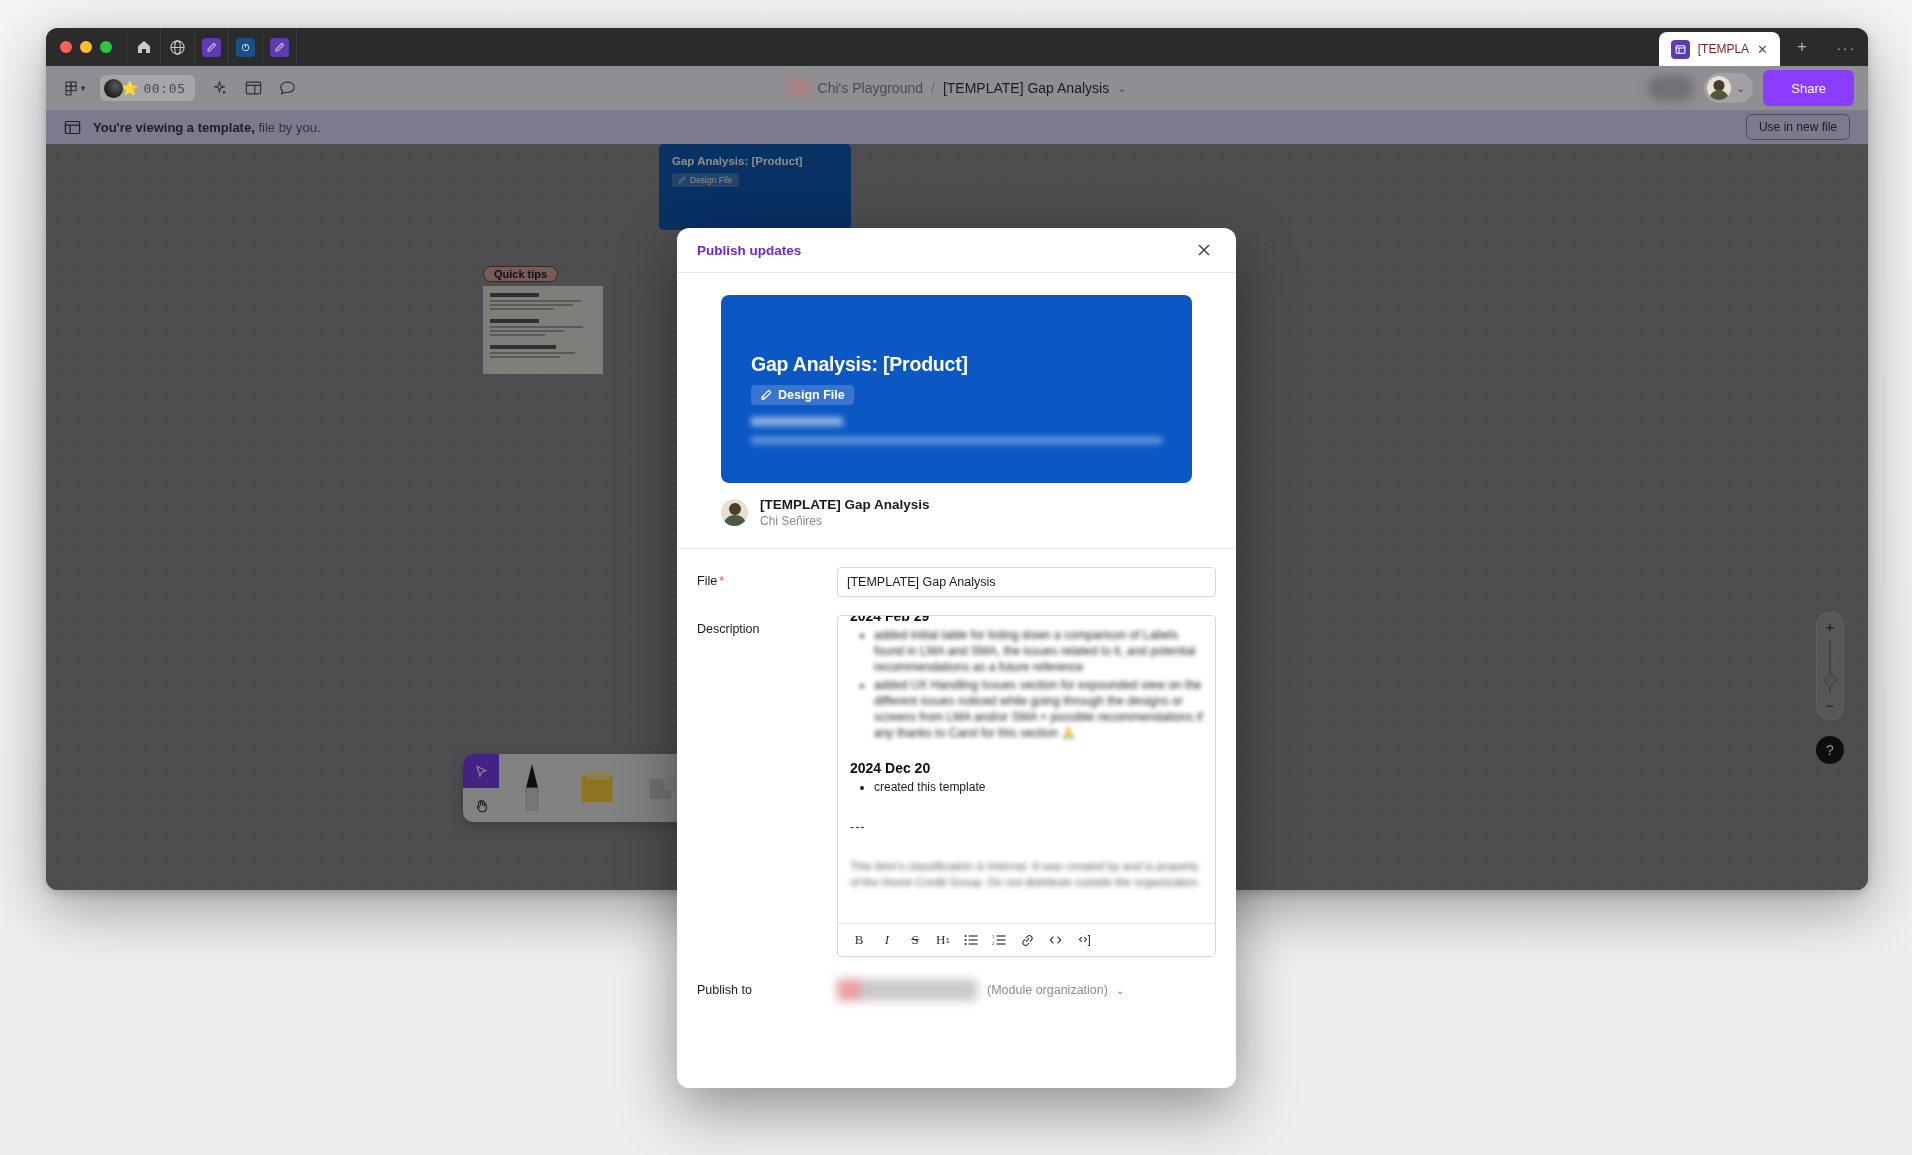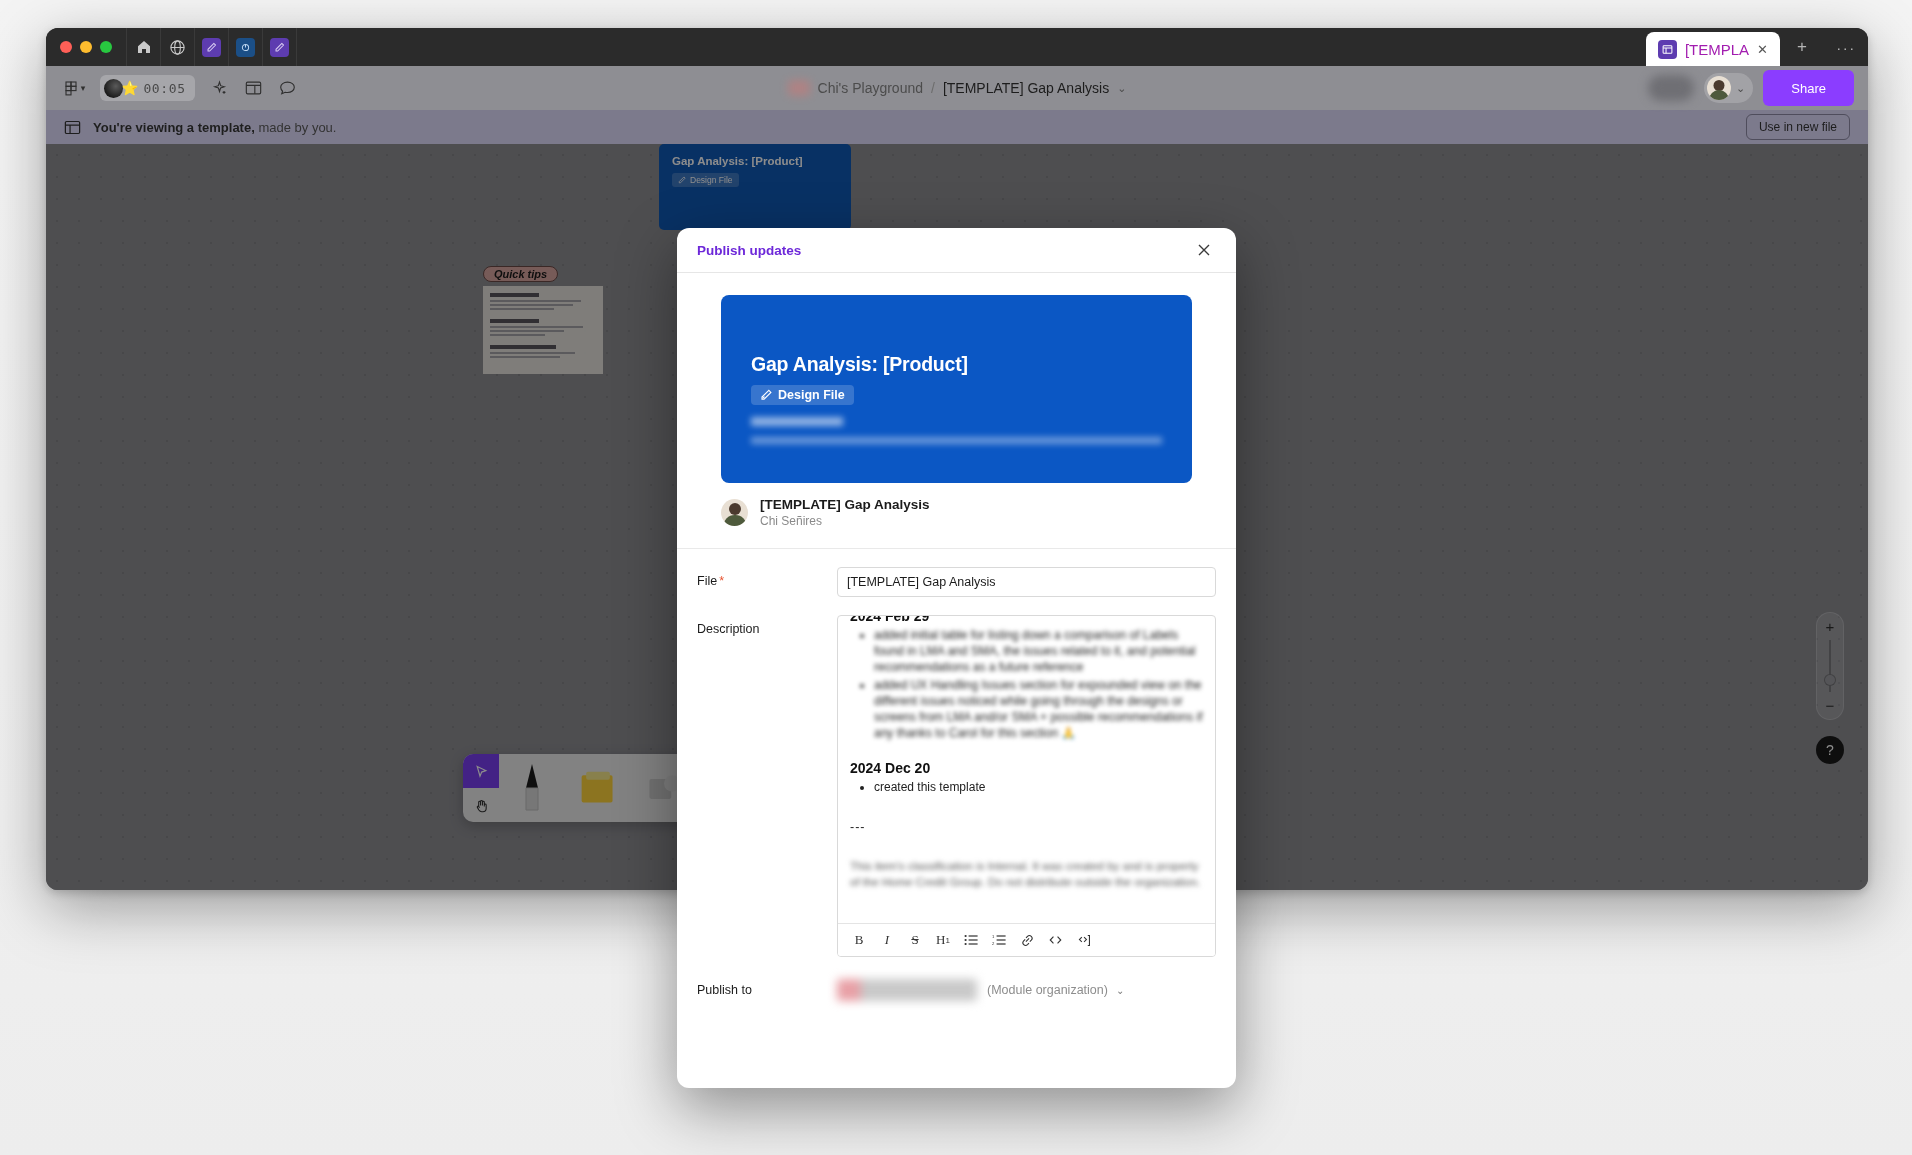--- a/index.html
+++ b/index.html
@@ -69,21 +69,21 @@
   .browser-tab {
     min-width: 110px;
     background: #fff;
     border-radius: 8px 8px 0 0;
     margin-top: 4px;
     display: flex; align-items: center; gap: 8px;
     padding: 0 12px;
     cursor: pointer;
   }
   .tab-title {
-    font-size: 15px; color: #a21caf;
+    font-size: 12px; color: #7f1d1d;
     white-space: nowrap; overflow: hidden;
     max-width: 84px;
   }
   .tab-close { color: #555; font-size: 13px; cursor: pointer; line-height: 1; }
   .tab-plus, .tab-dots {
     width: 44px;
     display: flex; align-items: center; justify-content: center;
     color: #b5b5b5; font-size: 17px; cursor: pointer;
   }
   .tab-dots { letter-spacing: 1.5px; font-size: 15px; }
@@ -235,21 +235,21 @@
     background: rgba(255,255,255,.2);
     border-radius: 3px; padding: 2px 6px;
     font-size: 8.5px; margin-top: 6px;
   }
 
   .quick-tips-wrap { position: absolute; left: 437px; top: 120px; }
   .tips-label {
     display: inline-block;
     background: #d9a6a0; border: 1px solid #6b4a46;
     border-radius: 8px; padding: 1px 10px;
-    font-size: 11px; font-weight: bold; color: #1b1b1b; font-style: italic;
+    font-size: 11px; font-weight: bold; color: #1b1b1b;
   }
   .tips-panel {
     width: 120px; background: #efece6;
     margin-top: 4px; padding: 7px;
     opacity: .92;
   }
   .tips-block { margin-bottom: 9px; }
   .tip-head { height: 4px; width: 46%; background: #55535a; margin-bottom: 3px; }
   .tip-line { height: 2px; background: #a9a7ab; margin-bottom: 2px; }
 
@@ -650,21 +650,21 @@
     </div>
 
     <div class="banner">
       <span>
         <svg width="17" height="15" viewBox="0 0 18 16" fill="none" stroke="#1e1e1e" stroke-width="1.3">
           <rect x="1.4" y="1.6" width="15.2" height="12.8" rx="1.3"></rect>
           <path d="M1.4 5.4h15.2M6.4 5.4v9"></path>
         </svg>
       </span>
       <span class="banner-text">
-        <b>You're viewing a template,</b><span> made by you.</span>
+        <b>You're viewing a template,</b><span> file by you.</span>
       </span>
       <button class="banner-btn">Use in new file</button>
     </div>
 
     <div class="canvas">
 
       <div class="card blue-card">
         <div class="blue-card-title">Gap Analysis: [Product]</div>
         <div class="blue-card-badge">
           <span>

